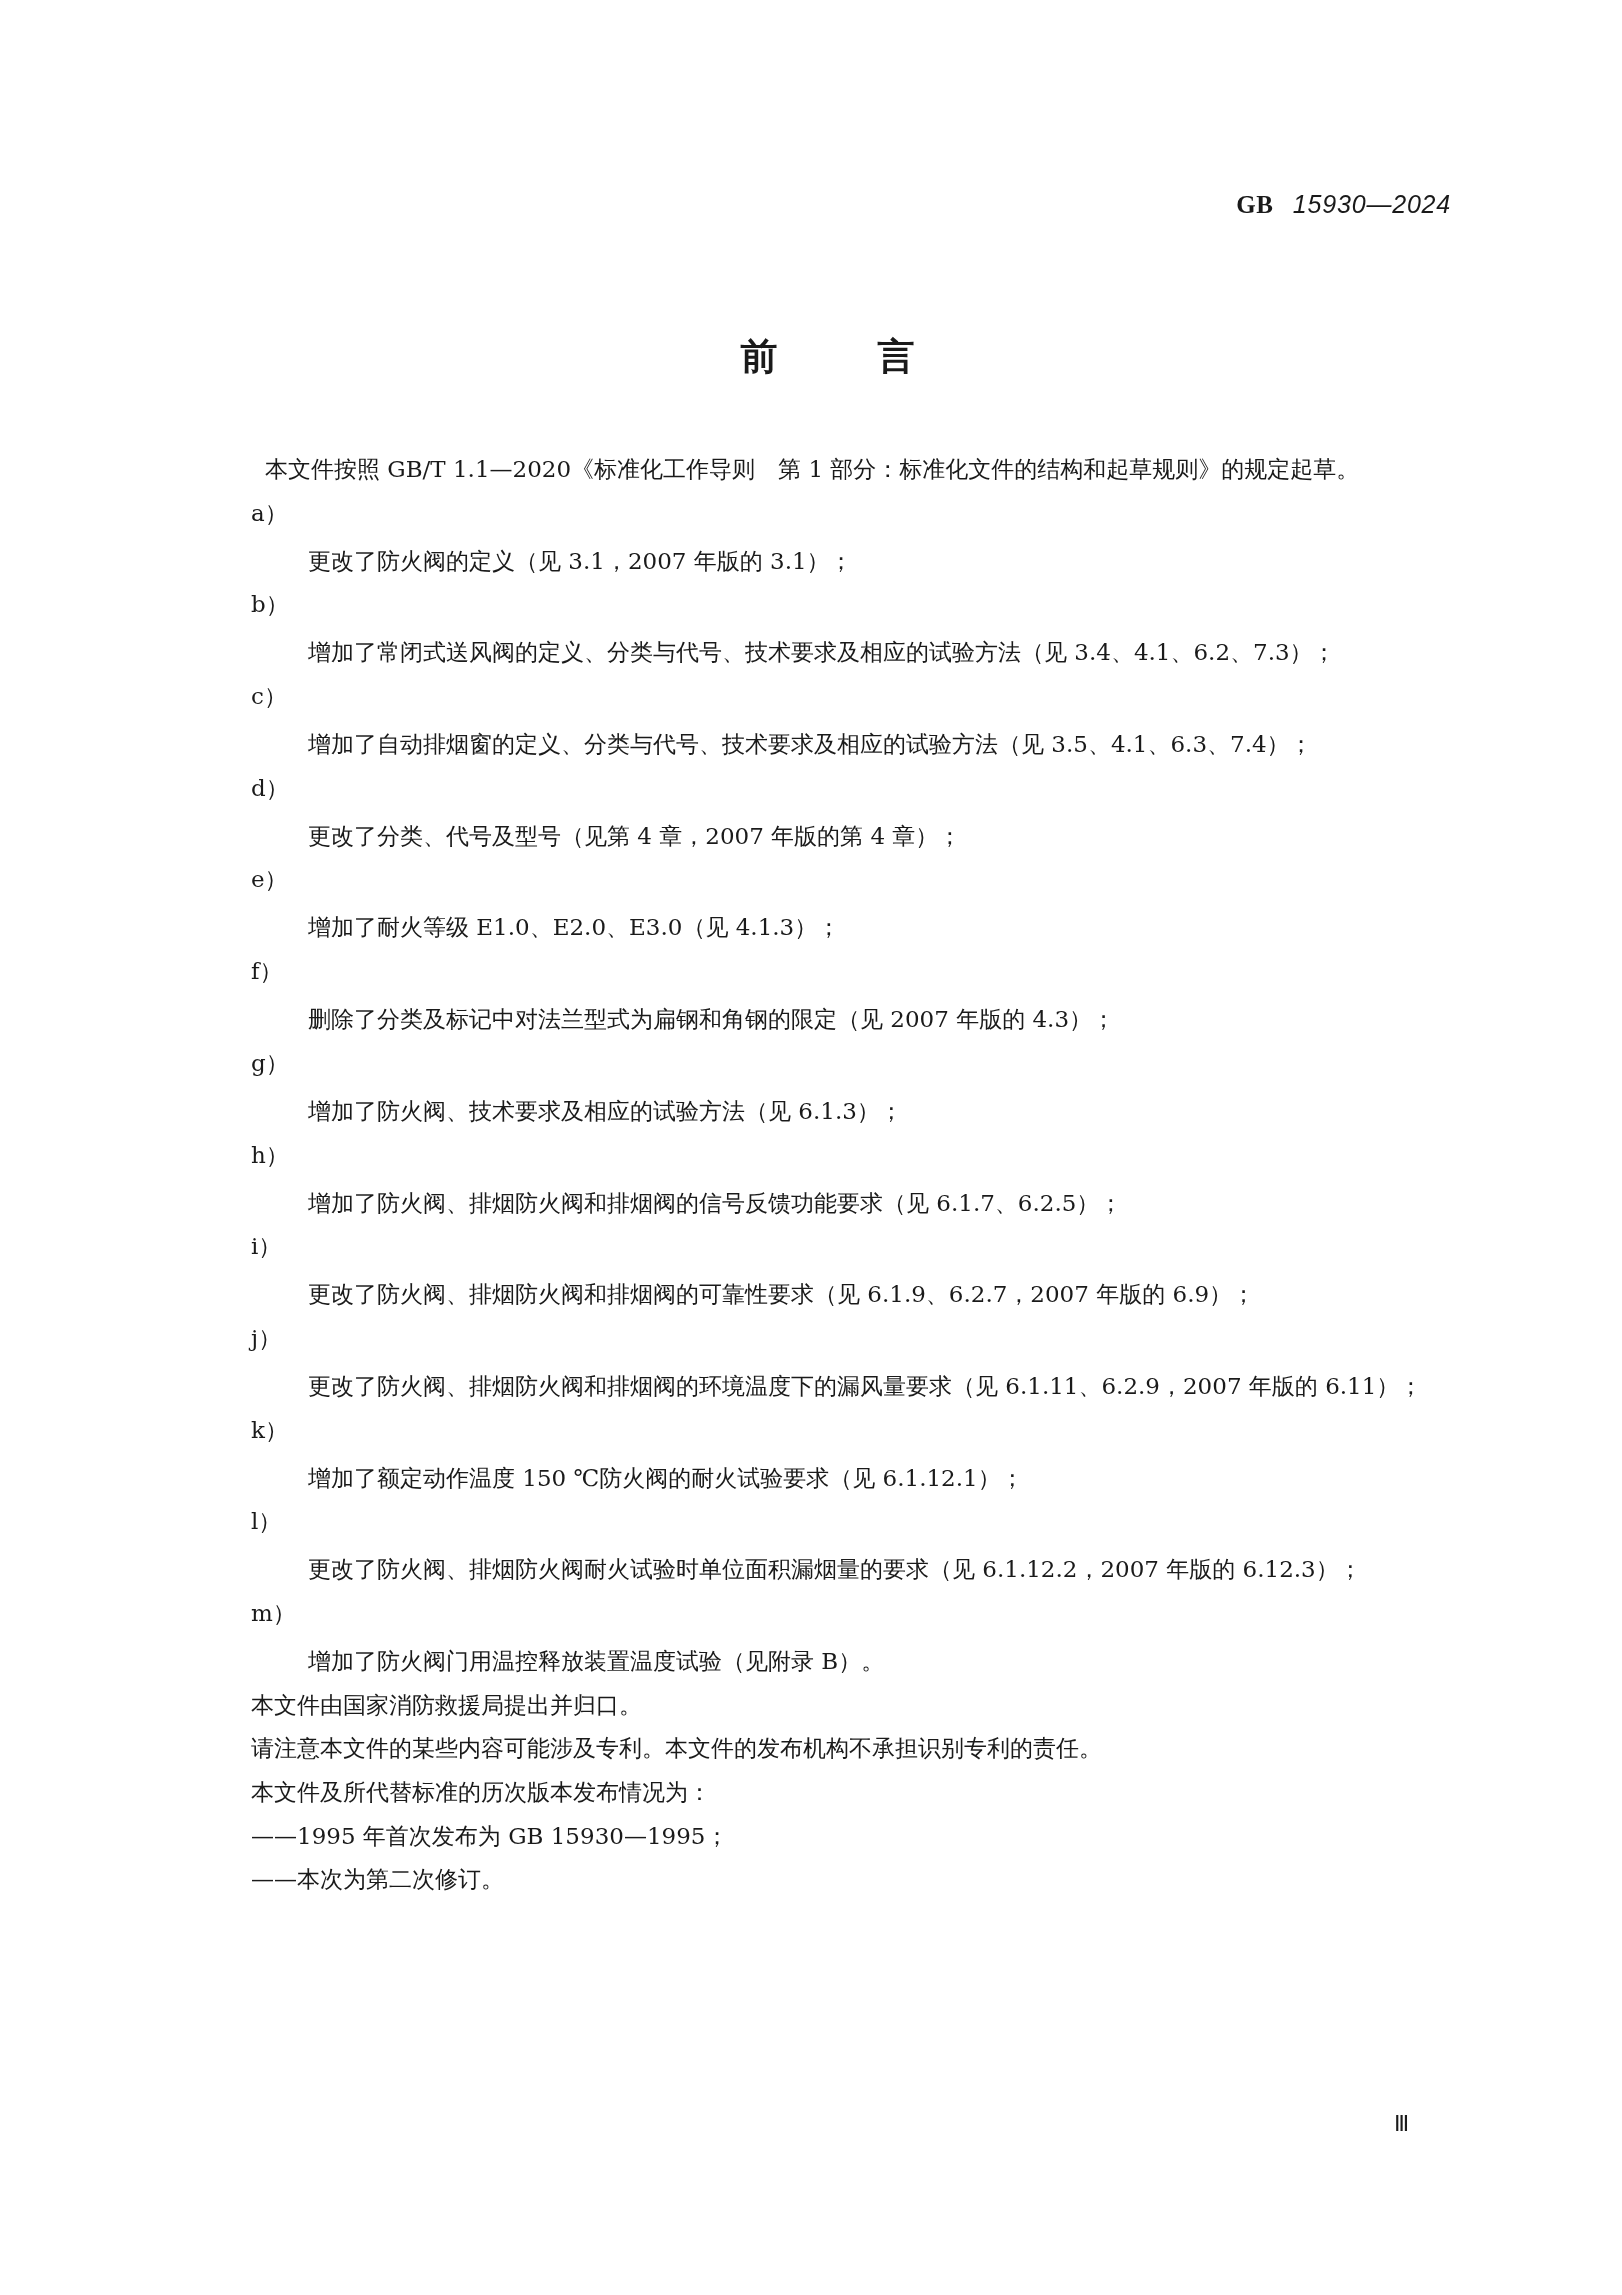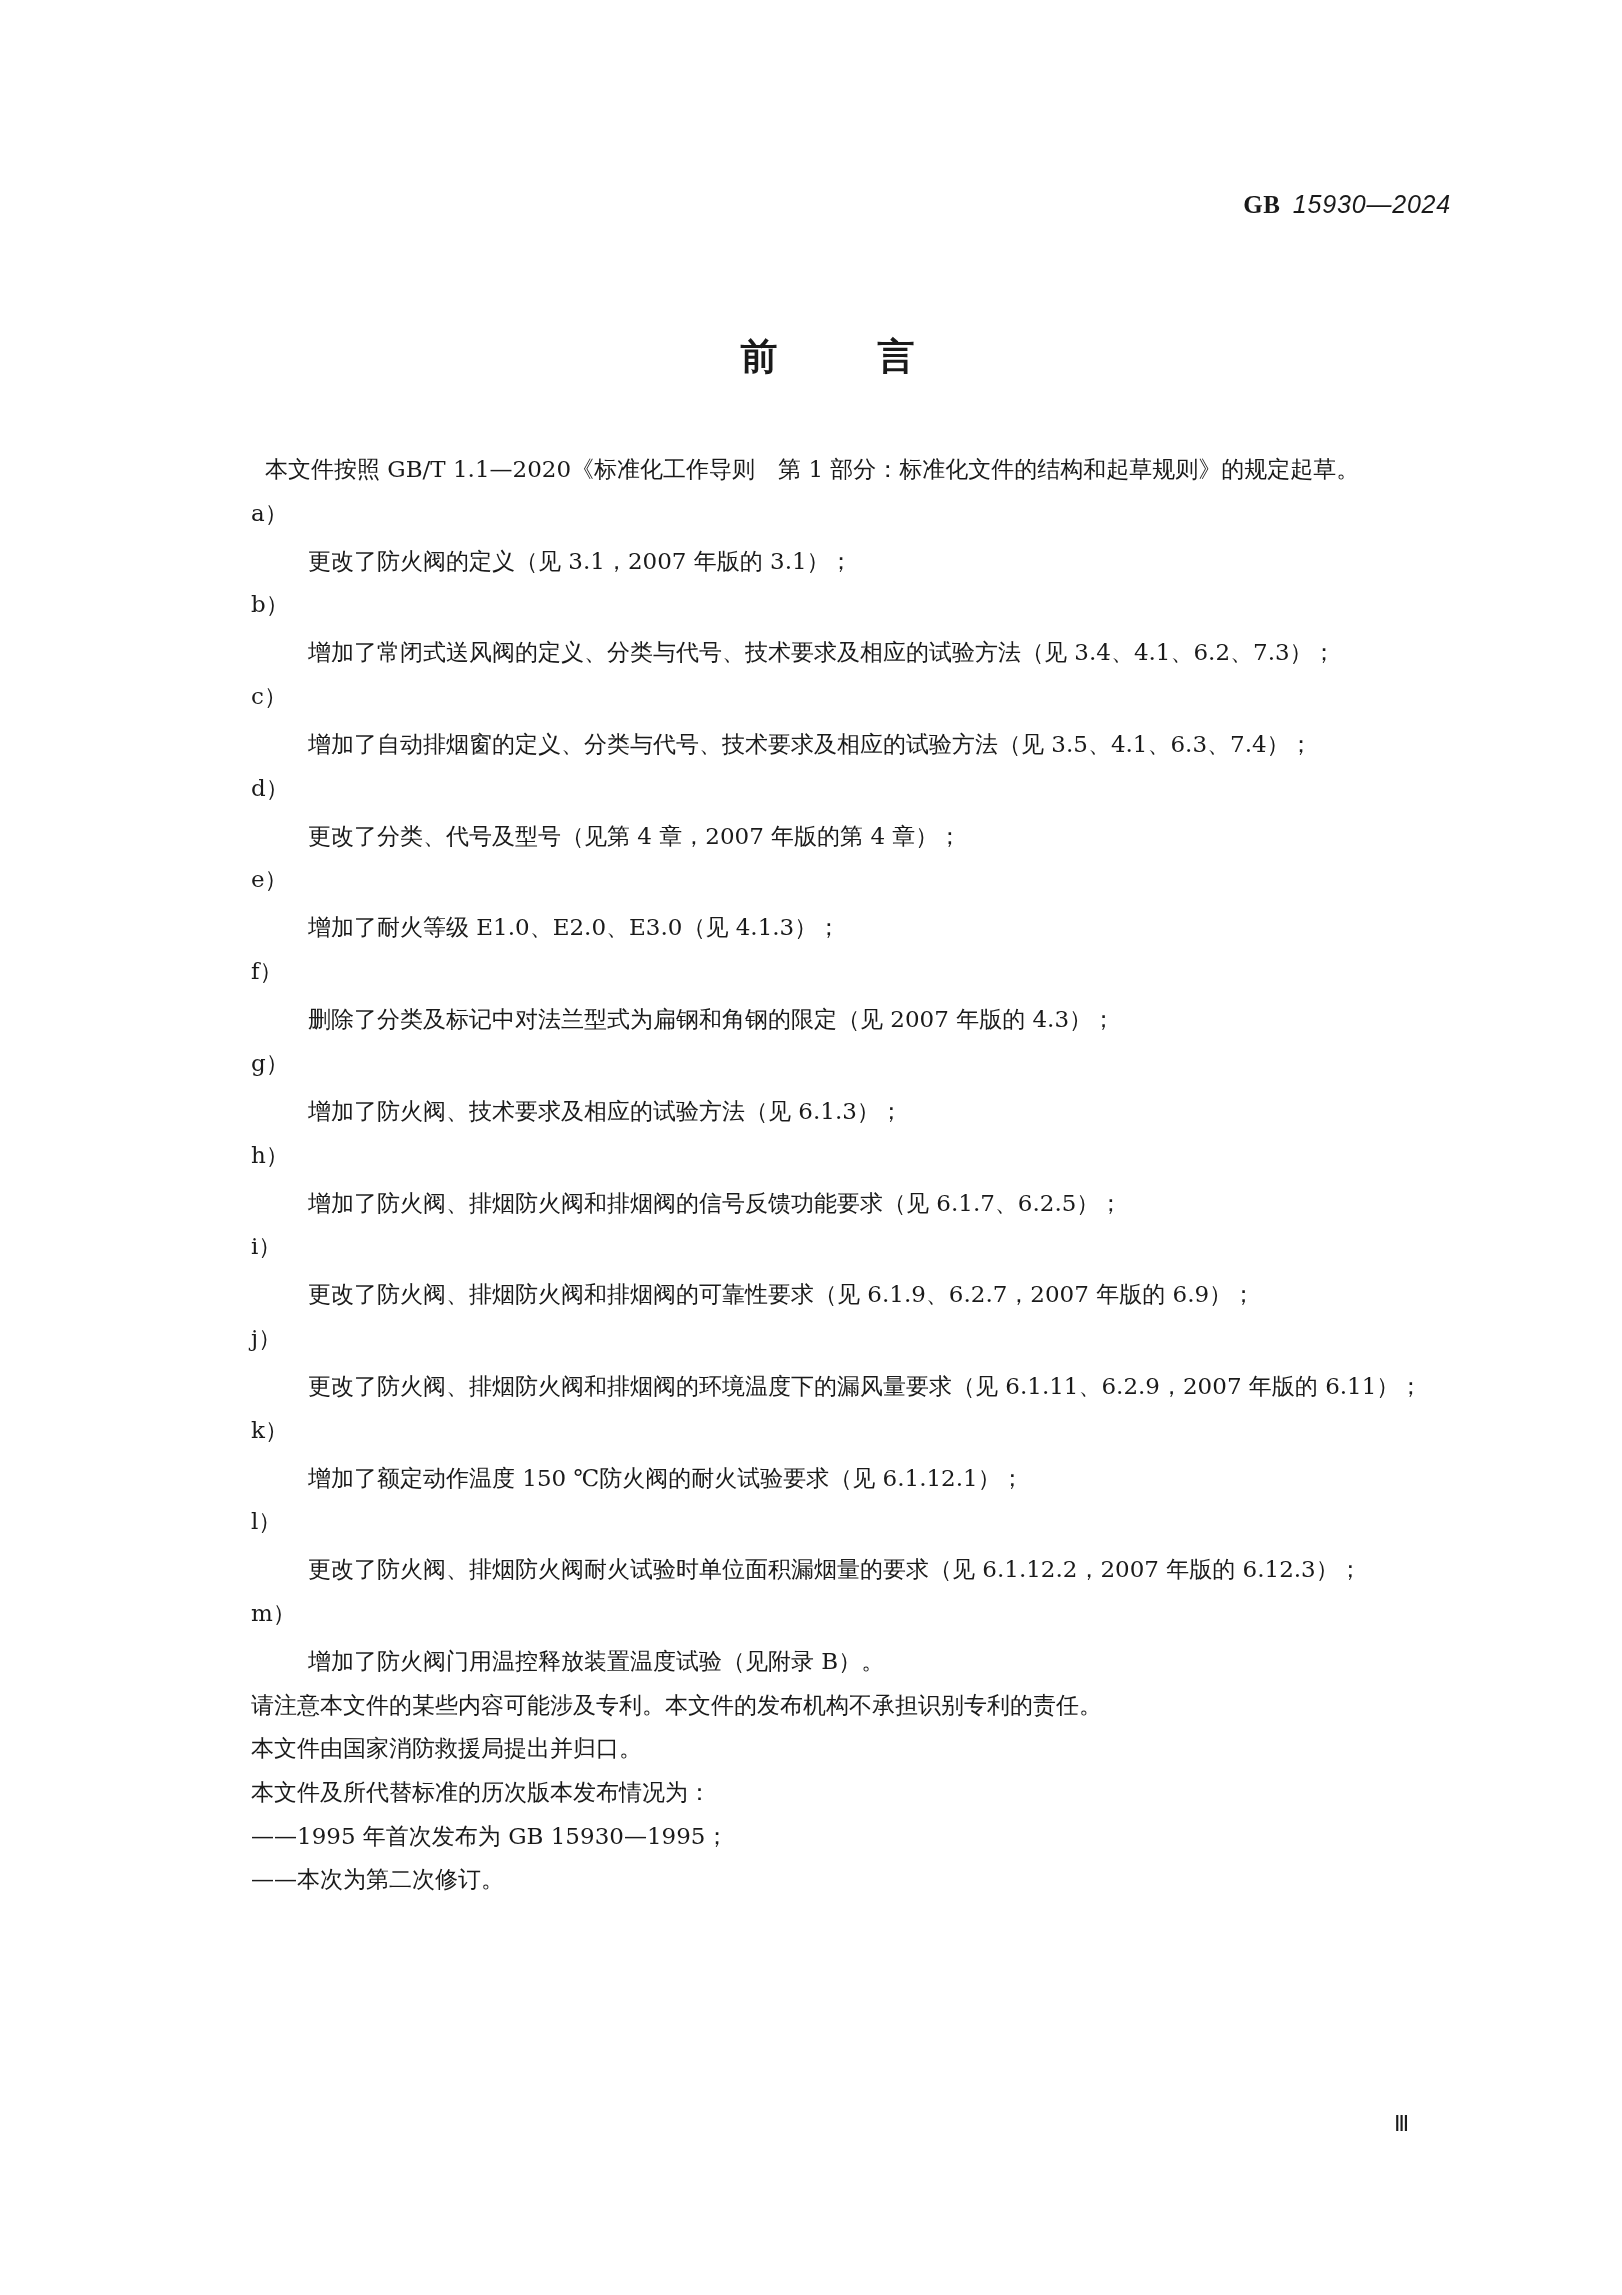--- a/index.html
+++ b/index.html
@@ -1,19 +1,19 @@
 <!DOCTYPE html>
 <html style="font-size:13.3px"><head>
 <meta charset="utf-8">
 <style>
   html, body { margin: 0; padding: 0; background: #ffffff; }
   body { width: 1623px; height: 2295px; position: relative; overflow: hidden;
          font-family: "DejaVu Serif", "Liberation Serif", serif; color: #1a1a1a; }
   .header { position: absolute; top: 190px; right: 172px; font-size: 25px; letter-spacing: 0.8px; }
-  .header .gb { font-weight: bold; font-family: "Liberation Serif", serif; margin-right: 12px; }
+  .header .gb { font-weight: bold; font-family: "Liberation Serif", serif; margin-right: 19px; }
   .header .num { font-family: "Liberation Sans", sans-serif; font-style: italic; }
   .title { position: absolute; top: 332px; left: 16px; width: 100%; text-align: center;
            font-family: "DejaVu Sans", sans-serif; font-weight: bold; font-size: 37px; }
   .title span { display: inline-block; }
   .title .gap { width: 100px; }
   .content { position: absolute; top: 448px; left: 218px; width: 1237px; font-size: 23px; line-height: 42px; }
   .para { text-indent: 47px; text-align: justify; margin: 0 0 1.7px 0; }
   .item { display: flex; margin: 0 0 1.7px 0; padding-left: 33px; }
   .item .label { width: 57px; flex-shrink: 0; }
   .item .text { flex: 1; text-align: justify; margin-top: 48px; }
@@ -80,22 +80,22 @@
     </div>
   <div class="item">
       <span class="label">l）</span>
       <span class="text">更改了防火阀、排烟防火阀耐火试验时单位面积漏烟量的要求（见 6.1.12.2，2007 年版的 6.12.3）；</span>
     </div>
   <div class="item">
       <span class="label">m）</span>
       <span class="text">增加了防火阀门用温控释放装置温度试验（见附录 B）。</span>
     </div>
 
+  <p class="line">本文件由国家消防救援局提出并归口。</p>
   <p class="line">请注意本文件的某些内容可能涉及专利。本文件的发布机构不承担识别专利的责任。</p>
-  <p class="line">本文件由国家消防救援局提出并归口。</p>
   <p class="line">本文件及所代替标准的历次版本发布情况为：</p>
 
   <p class="line">——1995 年首次发布为 GB 15930—1995；</p>
   <p class="line">——本次为第二次修订。</p>
 </div>
 
 <div class="page-num">Ⅲ</div>
 
 
 </body></html>

